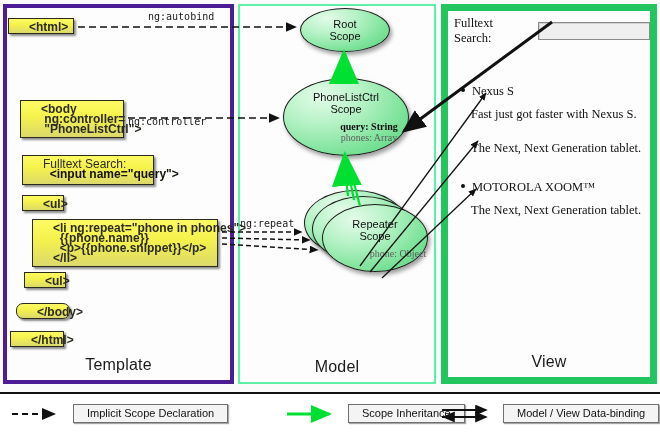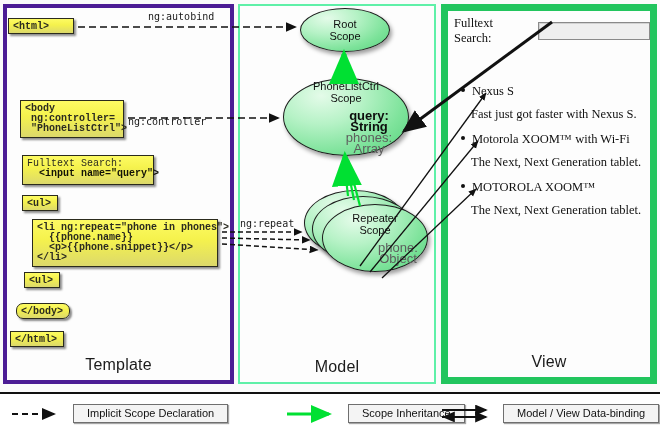--- a/index.html
+++ b/index.html
@@ -19,23 +19,23 @@
     position:absolute;bottom:6px;left:0;width:100%;text-align:center;
     font-size:16px;color:#1b1b1b;letter-spacing:.2px;
   }
 
   
   .codebox{
     position:absolute;box-sizing:border-box;
     background:linear-gradient(180deg,#fdfb63 0%,#f5f24d 42%,#dcd96b 100%);
     border:1px solid #2b2b1d;
     box-shadow:2px 2px 2px rgba(0,0,0,.45);
-    font-family:Liberation Mono, monospace;
-    font-size:10px;line-height:10px;color:#2b2b20;
-    padding:2px 4px;white-space:pre;
+    font-family:Liberation Sans, sans-serif;
+    font-size:12px;line-height:10px;color:#2b2b20;
+    padding:2px 20px;white-space:pre;
   }
   .codebox .bold{font-weight:bold;color:#121208;}
 
   #box-html{left:8px;top:18px;width:66px;height:16px;padding-top:3px;font-weight:bold;}
   #box-body{left:20px;top:100px;width:104px;height:38px;padding-top:3px;font-weight:bold;}
   #box-search{left:22px;top:155px;width:132px;height:30px;padding-top:3px;}
   #box-ul1{left:22px;top:195px;width:36px;height:16px;padding-top:3px;font-weight:bold;}
   #box-li{left:32px;top:219px;width:186px;height:48px;padding-top:3px;font-weight:bold;}
   #box-ul2{left:24px;top:272px;width:36px;height:16px;padding-top:3px;font-weight:bold;}
   #box-bodyend{left:16px;top:303px;width:54px;height:16px;padding-top:3px;font-weight:bold;border-radius:7px;}
@@ -44,21 +44,21 @@
   
   .scope{
     position:absolute;border-radius:50%;
     border:1.4px solid #1d1d1d;
     background:radial-gradient(ellipse at 30% 22%, #e4fbe9 0%, #b6f2c6 34%, #7ee39b 68%, #55d07c 100%);
     box-shadow:2px 3px 4px rgba(0,0,0,.38);
     display:flex;flex-direction:column;align-items:center;justify-content:center;
     text-align:center;
   }
   .scope-title{font-size:11px;line-height:12px;color:#101010;}
-  .scope-props{font-family:Liberation Sans, sans-serif;font-size:13px;line-height:11px;margin-top:6px;margin-left:46px;}
+  .scope-props{font-family:Liberation Serif, serif;font-size:10px;line-height:11px;margin-top:6px;margin-left:46px;}
   .prop-strong{font-weight:bold;color:#0d0d0d;}
   .prop-dim{color:#5d5d5d;}
 
   #scope-root{left:300px;top:8px;width:88px;height:42px;}
   #scope-ctrl{left:283px;top:78px;width:124px;height:76px;}
 
   #rep-stack{position:absolute;left:304px;top:190px;width:120px;height:88px;}
   .rep{position:absolute;width:100px;height:64px;}
   #rep-back2{left:0px;top:0px;}
   #rep-back1{left:8px;top:6px;}
@@ -179,24 +179,20 @@
 
     <div class="phone-item" id="phone-0">
       <div class="phone-name">
         <span class="bullet"></span>
         <span>Nexus S</span>
       </div>
       <div class="phone-snippet">Fast just got faster with Nexus S.</div>
     </div>
 
     <div class="phone-item" id="phone-1">
-      <div class="phone-name">
-        <span class="bullet"></span>
-        <span>Motorola XOOM™  with Wi-Fi</span>
-      </div>
       <div class="phone-snippet">The Next, Next Generation tablet.</div>
     </div>
 
     <div class="phone-item" id="phone-2">
       <div class="phone-name">
         <span class="bullet"></span>
         <span>MOTOROLA XOOM™</span>
       </div>
       <div class="phone-snippet">The Next, Next Generation tablet.</div>
     </div>

